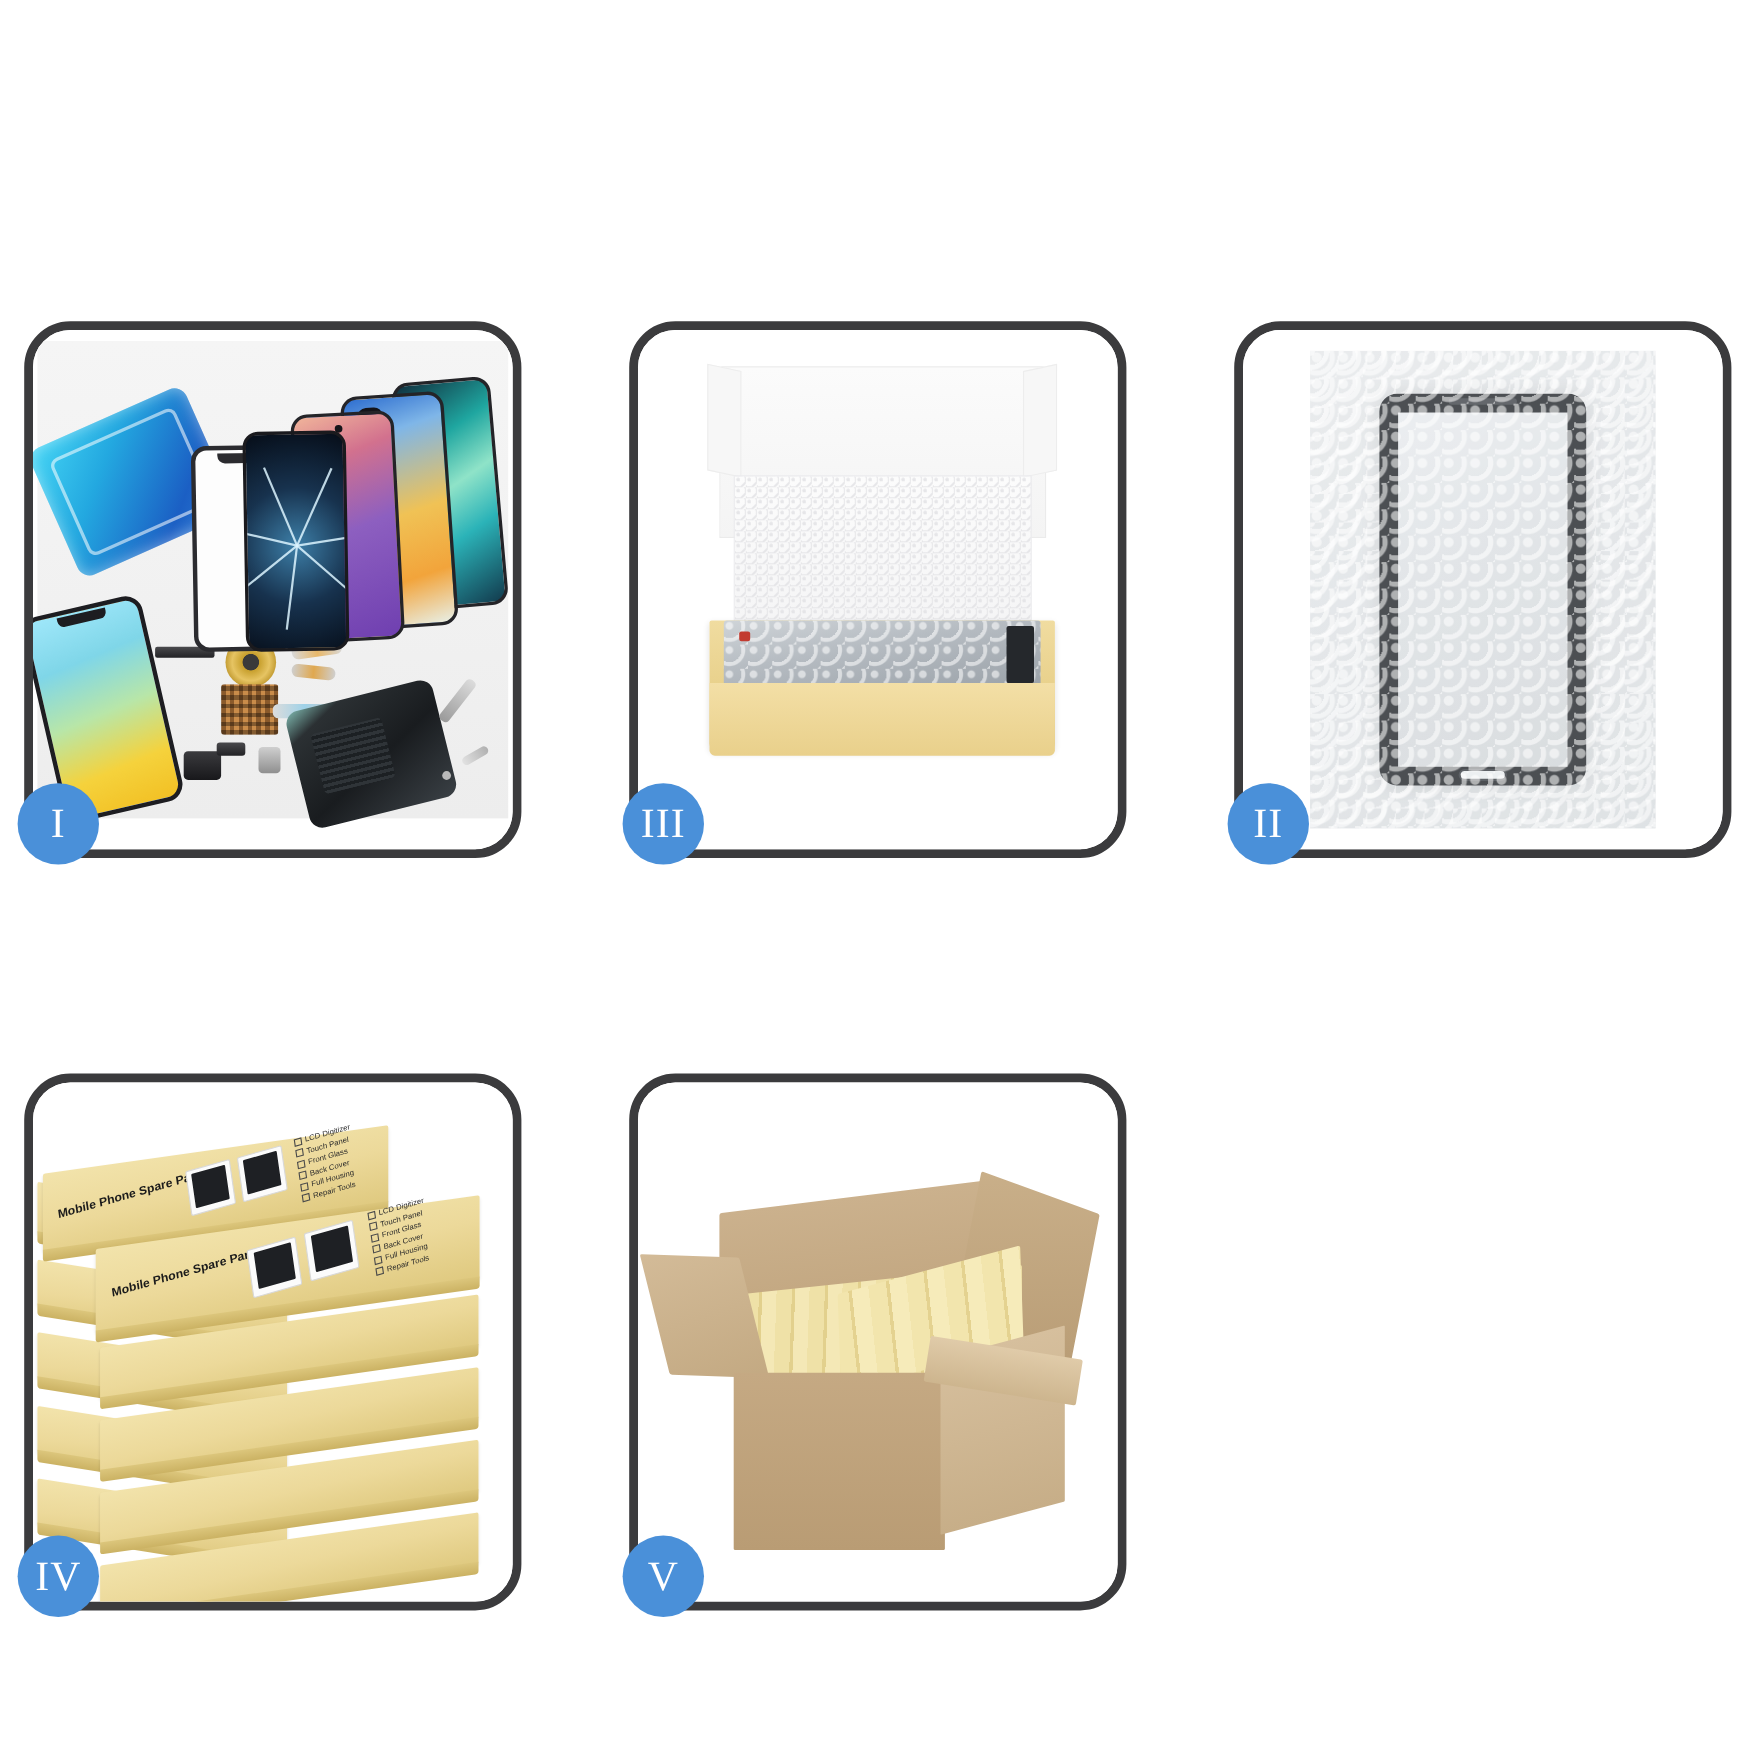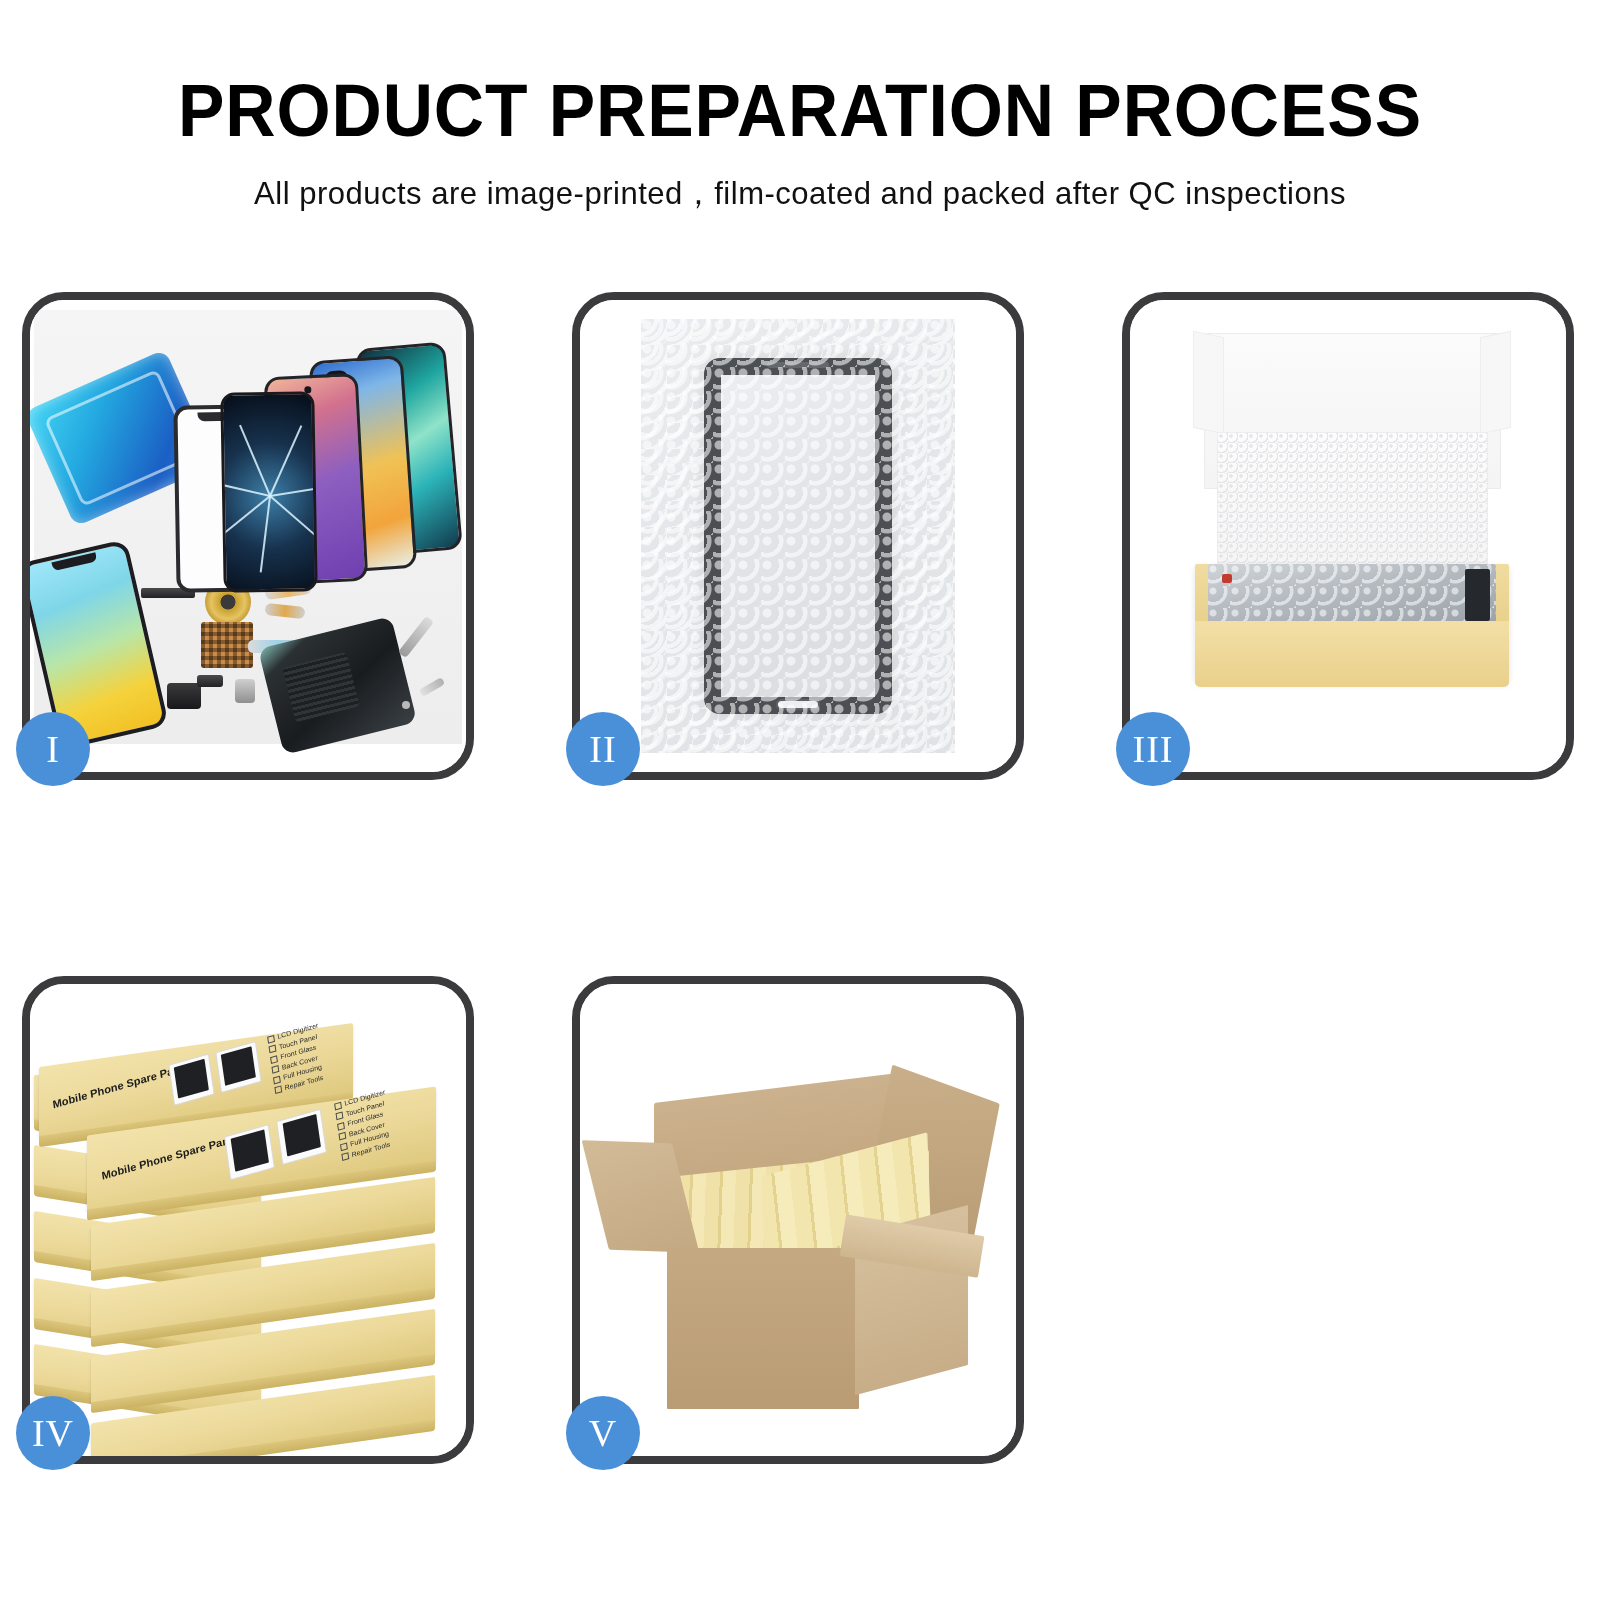--- a/index.html
+++ b/index.html
@@ -399,24 +399,20 @@
     position:absolute; left:10%; top:10%; width:80%; height:14%;
     background: linear-gradient(180deg,rgba(240,243,246,.9),rgba(255,255,255,0));
     transform: skewY(9deg);
   }
 </style>
 </head>
 <body>
 
 <div class="page">
 
-  <div class="header">
-    <div class="title">PRODUCT PREPARATION PROCESS</div>
-    <div class="subtitle">All products are image-printed，film-coated and packed after QC inspections</div>
-  </div>
 
   <div class="grid">
 
     <div class="card">
       <div class="card-inner">
         <div class="photo-bg-i">
           <div class="ph adhesive"></div>
           <div class="ph scr-teal"></div>
           <div class="ph scr-orange"></div>
           <div class="ph scr-purple"></div>
@@ -447,40 +443,40 @@
           <div class="ph tool1"></div>
           <div class="ph tool2"></div>
           <div class="ph screw"></div>
         </div>
       </div>
       <div class="badge">I</div>
     </div>
 
     <div class="card">
       <div class="card-inner">
-        <div class="wrap-bg">
-          <div class="wrap-screen">
-            <div class="wrap-home"></div>
-          </div>
-          <div class="bubbles"></div>
-        </div>
-      </div>
-      <div class="badge">II</div>
-    </div>
-
-    <div class="card">
-      <div class="card-inner">
         <div class="p3-lid"></div>
         <div class="p3-foam"></div>
         <div class="p3-tray"></div>
         <div class="p3-item"></div>
         <div class="p3-dot"></div>
         <div class="p3-front"></div>
       </div>
       <div class="badge">III</div>
+    </div>
+
+    <div class="card">
+      <div class="card-inner">
+        <div class="wrap-bg">
+          <div class="wrap-screen">
+            <div class="wrap-home"></div>
+          </div>
+          <div class="bubbles"></div>
+        </div>
+      </div>
+      <div class="badge">II</div>
     </div>
 
     <div class="card">
       <div class="card-inner">
         <div class="stack">
 
           <div class="sbox" style="left:1%; top:23%; width:54%; height:10%; transform:skewY(9deg);">
             <div class="sbox-side"></div>
           </div>
           <div class="sbox" style="left:1%; top:38%; width:52%; height:9%; transform:skewY(9deg);">

